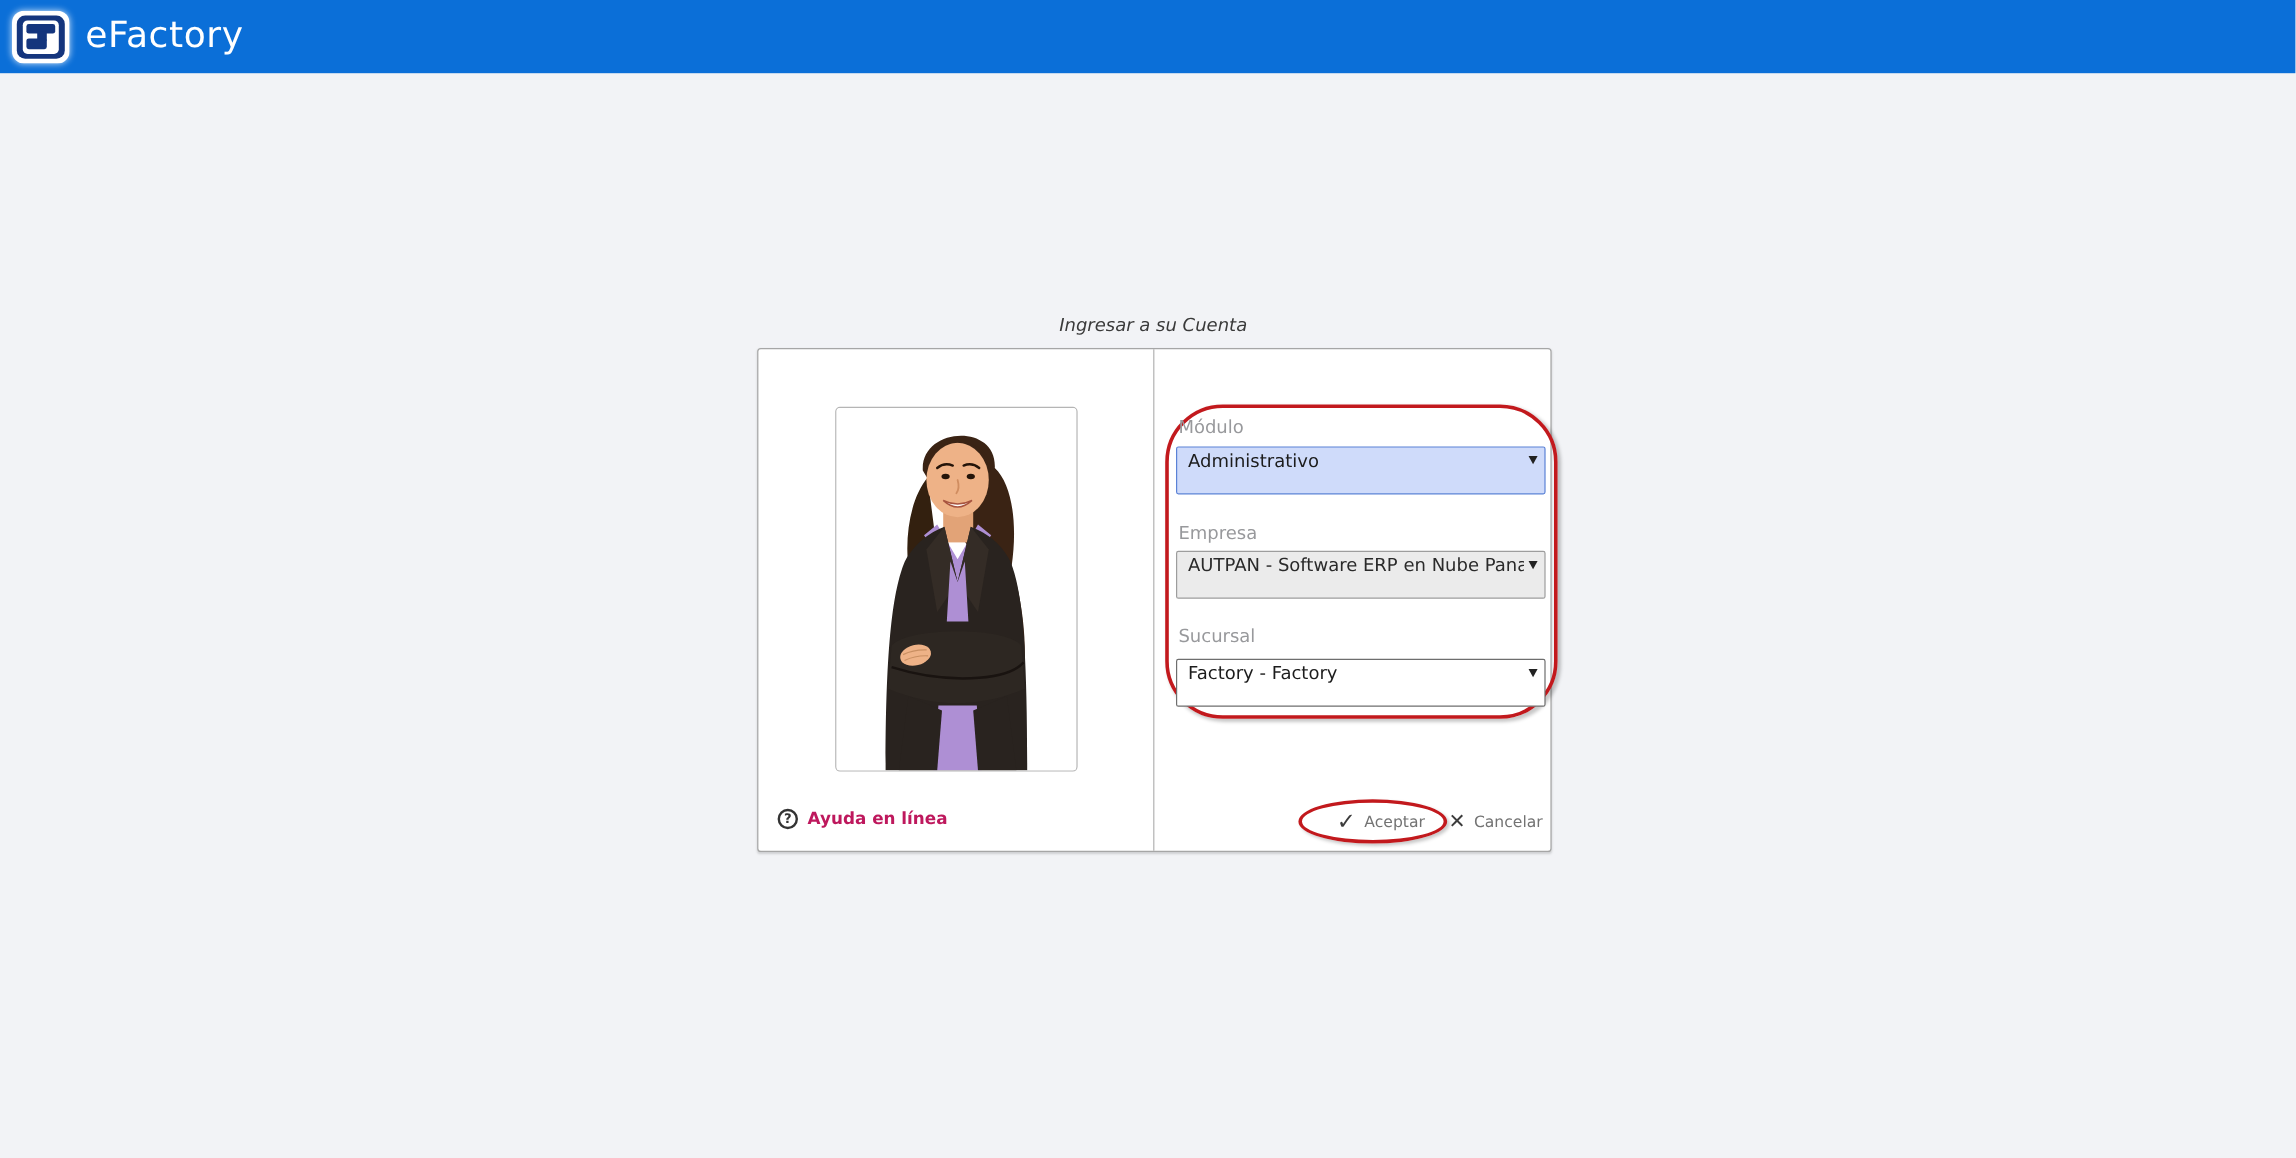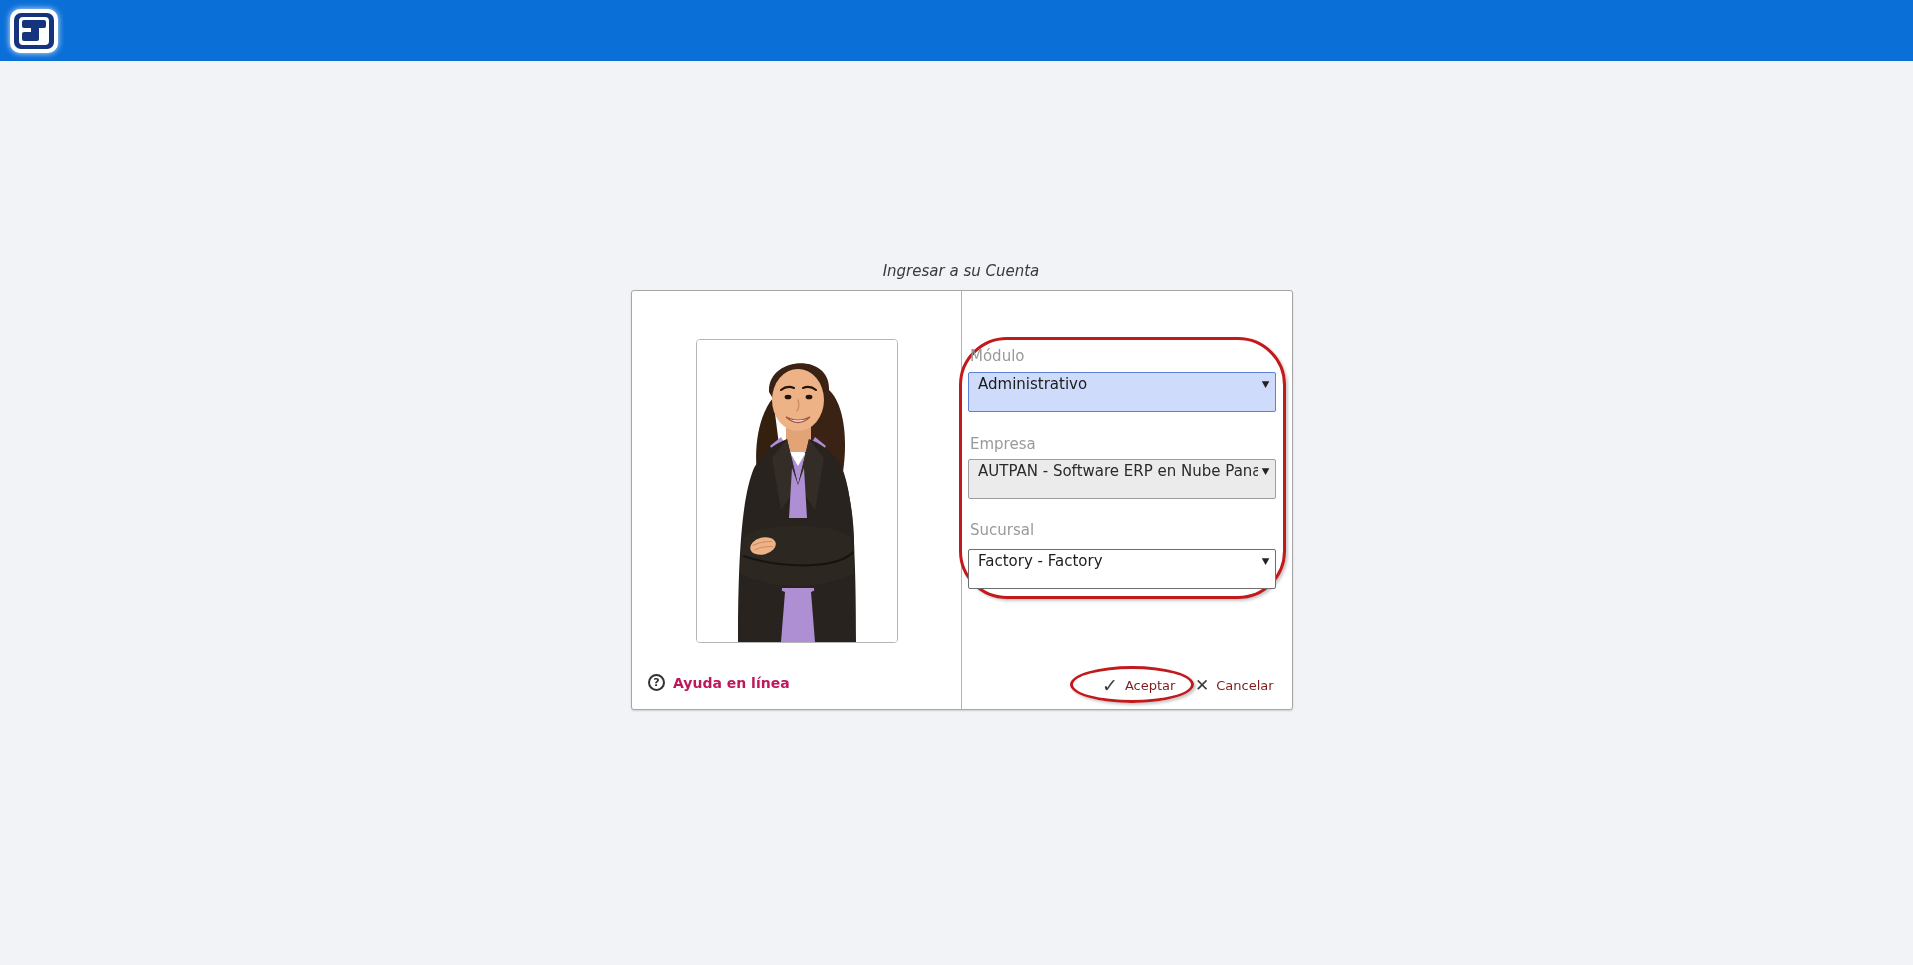--- a/index.html
+++ b/index.html
@@ -32,21 +32,21 @@
   .login-panel{
     position:absolute;left:631px;top:290px;width:660px;height:418px;
     background:#ffffff;border:1px solid #a6a6a6;border-radius:3px;
     box-shadow:0 1px 2px rgba(0,0,0,.15);
   }
   .panel-left{
     position:absolute;left:0;top:0;width:330px;height:418px;
     border-right:1px solid #b2b2b2;box-sizing:border-box;
   }
   .panel-right{
-    position:absolute;left:326px;top:0;width:330px;height:356px;
+    position:absolute;left:338px;top:0;width:330px;height:356px;
   }
   
   .user-photo{
     position:absolute;left:64px;top:48px;width:200px;height:302px;
     border:1px solid #b5b5b5;border-radius:4px;background:#fff;overflow:hidden;
   }
   .user-photo svg{display:block;width:100%;height:100%;}
   
   .help-row{
     position:absolute;left:16px;top:383px;display:flex;align-items:center;gap:8px;
@@ -95,36 +95,37 @@
   
   .btn{
     position:absolute;top:381px;height:26px;background:transparent;border:none;
     display:flex;align-items:center;gap:7px;cursor:pointer;padding:0;
     font-family:inherit;
   }
   .btn-accept{left:144px;}
   .btn-cancel{left:237px;}
   .btn-icon{font-size:19px;color:#3c3c3c;line-height:1;}
   .btn-icon.x{font-size:17px;font-weight:bold;}
-  .btn-label{font-size:13px;color:#7f1d1d;}
+  .btn-label{font-size:13px;color:#737373;}
 </style>
 </head>
 <body>
 
 <div class="app-header">
   <div class="logo-box">
     <svg viewBox="0 0 48 44" xmlns="http://www.w3.org/2000/svg">
       <rect x="0" y="0" width="48" height="44" rx="10" fill="#ffffff"></rect>
       <rect x="4" y="4" width="40" height="36" rx="7" fill="#14357d"></rect>
       <rect x="9" y="8" width="30" height="28" rx="4" fill="#ffffff"></rect>
       <rect x="12" y="11" width="24" height="8" rx="2" fill="#14357d"></rect>
       <rect x="21" y="17" width="8" height="8" fill="#14357d"></rect>
       <rect x="12" y="23" width="17" height="9" rx="2" fill="#14357d"></rect>
     </svg>
   </div>
+  <span class="app-name">eFactory</span>
 </div>
 
 <div class="login-title">Ingresar a su Cuenta</div>
 
 <div class="login-panel">
 
   <div class="panel-left">
     <div class="user-photo">
       <svg viewBox="0 0 200 302" xmlns="http://www.w3.org/2000/svg" preserveAspectRatio="xMidYMid slice">
         <rect width="200" height="302" fill="#ffffff"></rect>

